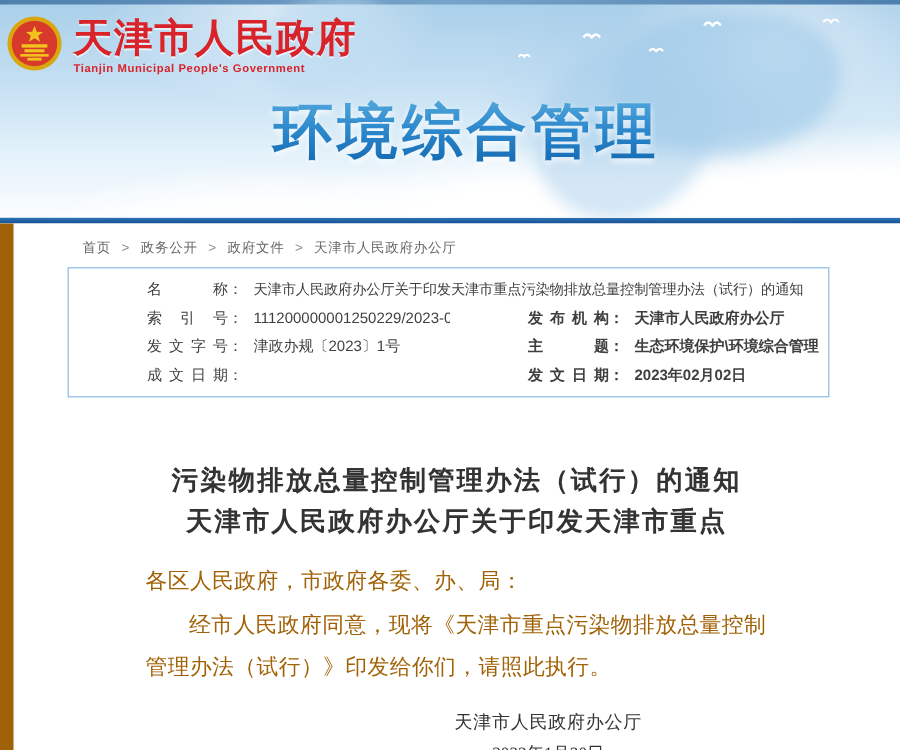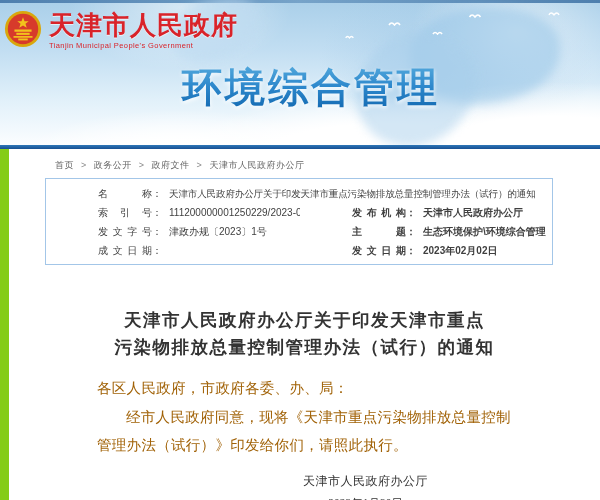--- a/index.html
+++ b/index.html
@@ -29,39 +29,39 @@
   .petal.p3 { width:90px; height:60px; left:170px; top:0;  background:rgba(190,219,240,.55); transform:rotate(-15deg); }
 
   .dove { position:absolute; }
   .dove svg { display:block; }
 
   .logo-group { position:absolute; left:4px; top:10px; display:flex; align-items:flex-start; cursor:pointer; }
   .emblem { width:38px; height:38px; flex:0 0 auto; }
   .logo-text { margin-left:7px; }
   .site-name { color:#d9232a; font-weight:bold; font-size:26px; letter-spacing:1px; line-height:30px;
                text-shadow:0 1px 0 rgba(255,255,255,.6); }
-  .site-name-en { color:#d9232a; font-weight:normal; font-size:7.5px; letter-spacing:.4px; margin-top:1px; }
+  .site-name-en { color:#d9232a; font-weight:bold; font-size:7.5px; letter-spacing:.4px; margin-top:1px; }
 
   .banner-title {
     position:absolute; top:60px; left:0; width:100%; text-align:center;
     font-size:40px; font-weight:bold; letter-spacing:3px; padding-left:22px;
     color:#1a75c2;
     filter:drop-shadow(0 2px 2px rgba(255,255,255,.9));
   }
   @supports (-webkit-background-clip:text) {
     .banner-title {
       background:linear-gradient(180deg,#5cb0e0 0%,#2d88cc 48%,#0e63ac 100%);
       -webkit-background-clip:text; background-clip:text; color:transparent;
     }
   }
 
   .divider { width:100%; height:4px; background:linear-gradient(180deg,#2e77b8,#174f92); }
 
   
-  .content { position:relative; width:600px; height:351px; background:#fff; border-left:9px solid #84cc16; }
+  .content { position:relative; width:600px; height:351px; background:#fff; border-left:9px solid #a16207; }
 
   .breadcrumb { padding:10px 0 0 46px; font-size:9px; color:#666; letter-spacing:.5px; }
   .breadcrumb .crumb { color:#666; text-decoration:none; cursor:pointer; }
   .breadcrumb .sep { color:#888; margin:0 4px; }
 
   .meta-box { width:508px; margin:6px auto 0 36px; border:1px solid #a3c6e8; background:#fff;
               padding:5px 0 4px 0; font-size:10px; color:#3f3f3f; }
   .meta-row { display:flex; line-height:19px; }
   .meta-cell { display:flex; align-items:baseline; padding-left:32px; overflow:hidden; white-space:nowrap; }
   .meta-cell.half-l { width:254px; flex:0 0 auto; }
@@ -193,22 +193,22 @@
         </div>
         <div class="meta-cell half-r">
           <span class="lbl">发文日期</span>
           <span class="colon">：</span>
           <span class="val">2023年02月02日</span>
         </div>
       </div>
     </section>
 
     <h1 class="doc-title">
+      <span class="line">污染物排放总量控制管理办法（试行）的通知</span>
       <span class="line">天津市人民政府办公厅关于印发天津市重点</span>
-      <span class="line">污染物排放总量控制管理办法（试行）的通知</span>
     </h1>
 
     <div class="doc-body">
       <p>各区人民政府，市政府各委、办、局：</p>
       <p class="indent">经市人民政府同意，现将《天津市重点污染物排放总量控制管理办法（试行）》印发给你们，请照此执行。</p>
     </div>
 
     <div class="signature">
       <div class="sig-org">天津市人民政府办公厅</div>
       <div class="sig-date">2023年1月30日</div>

